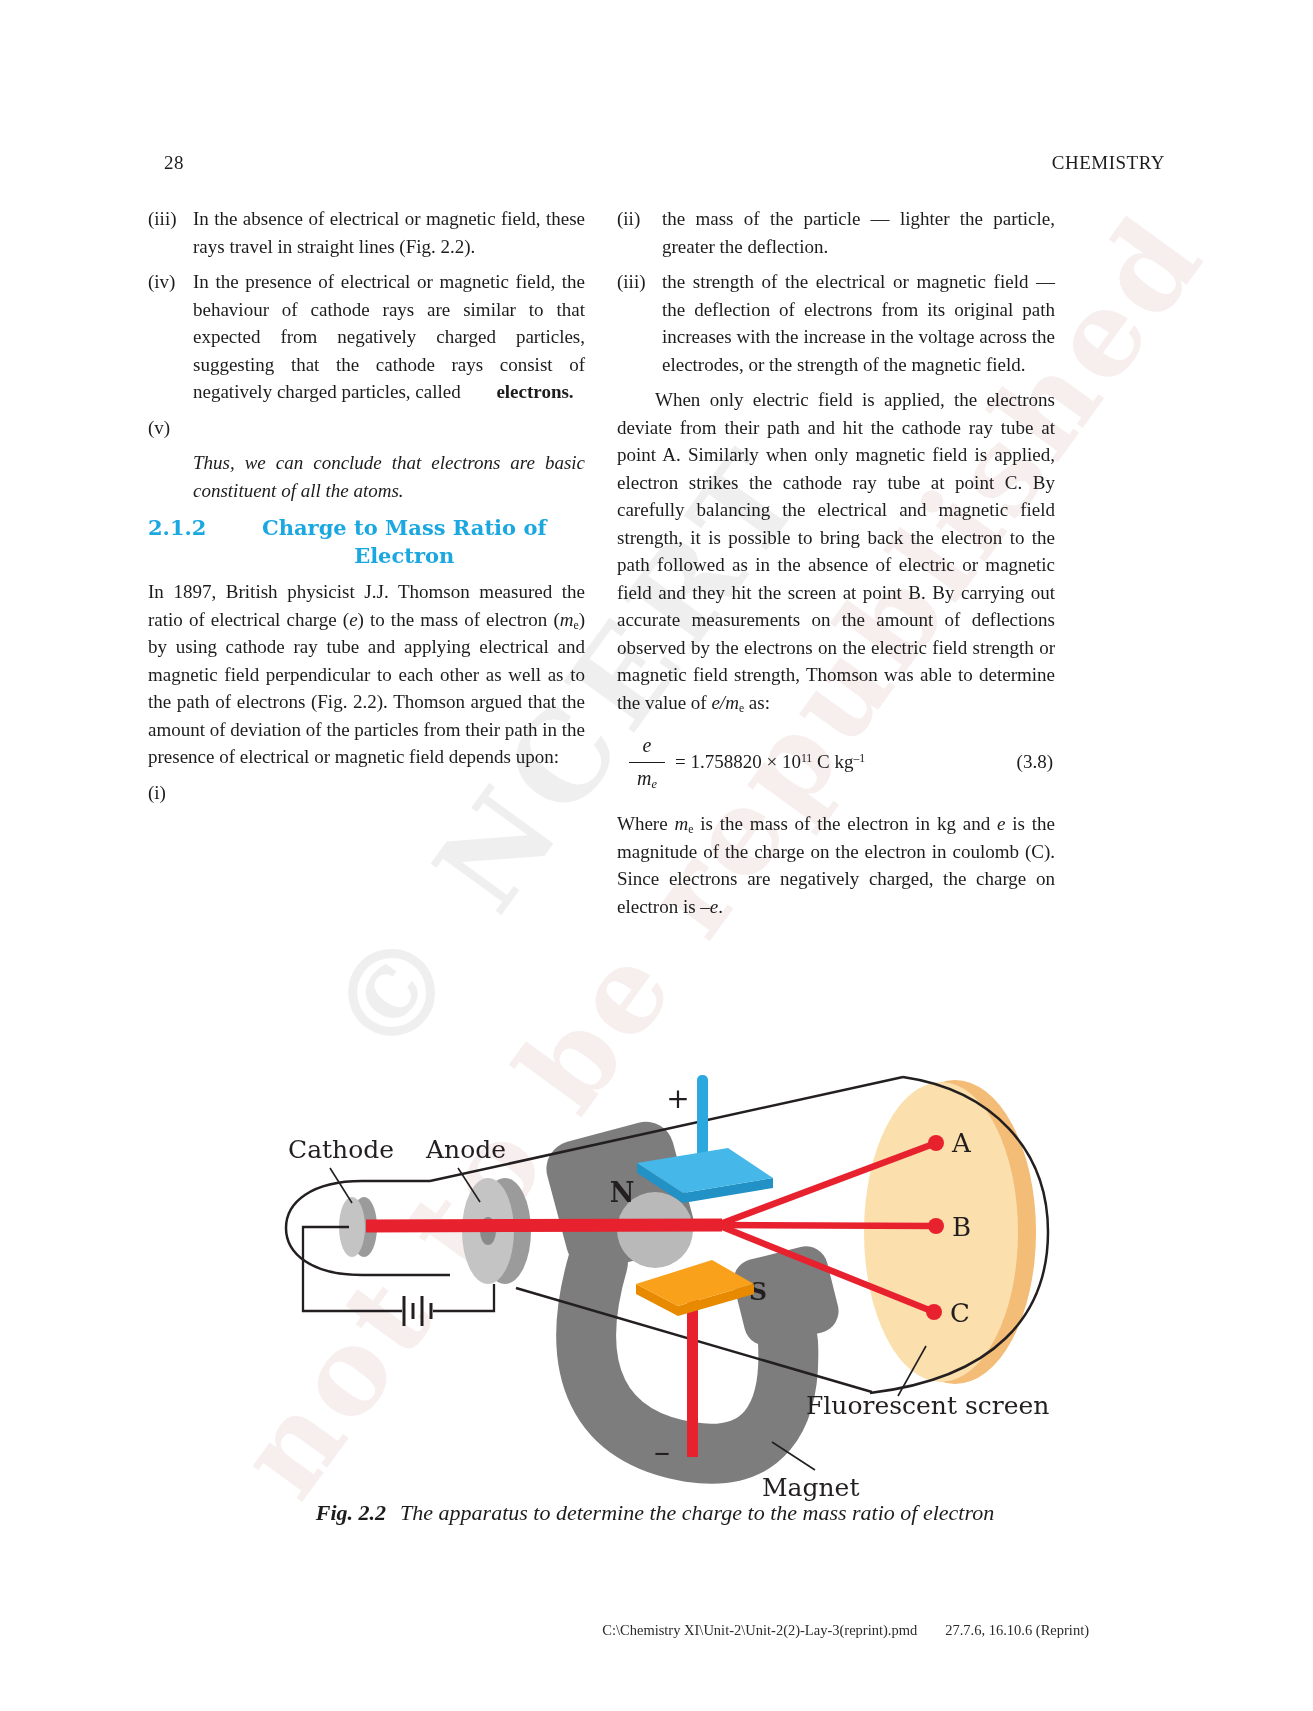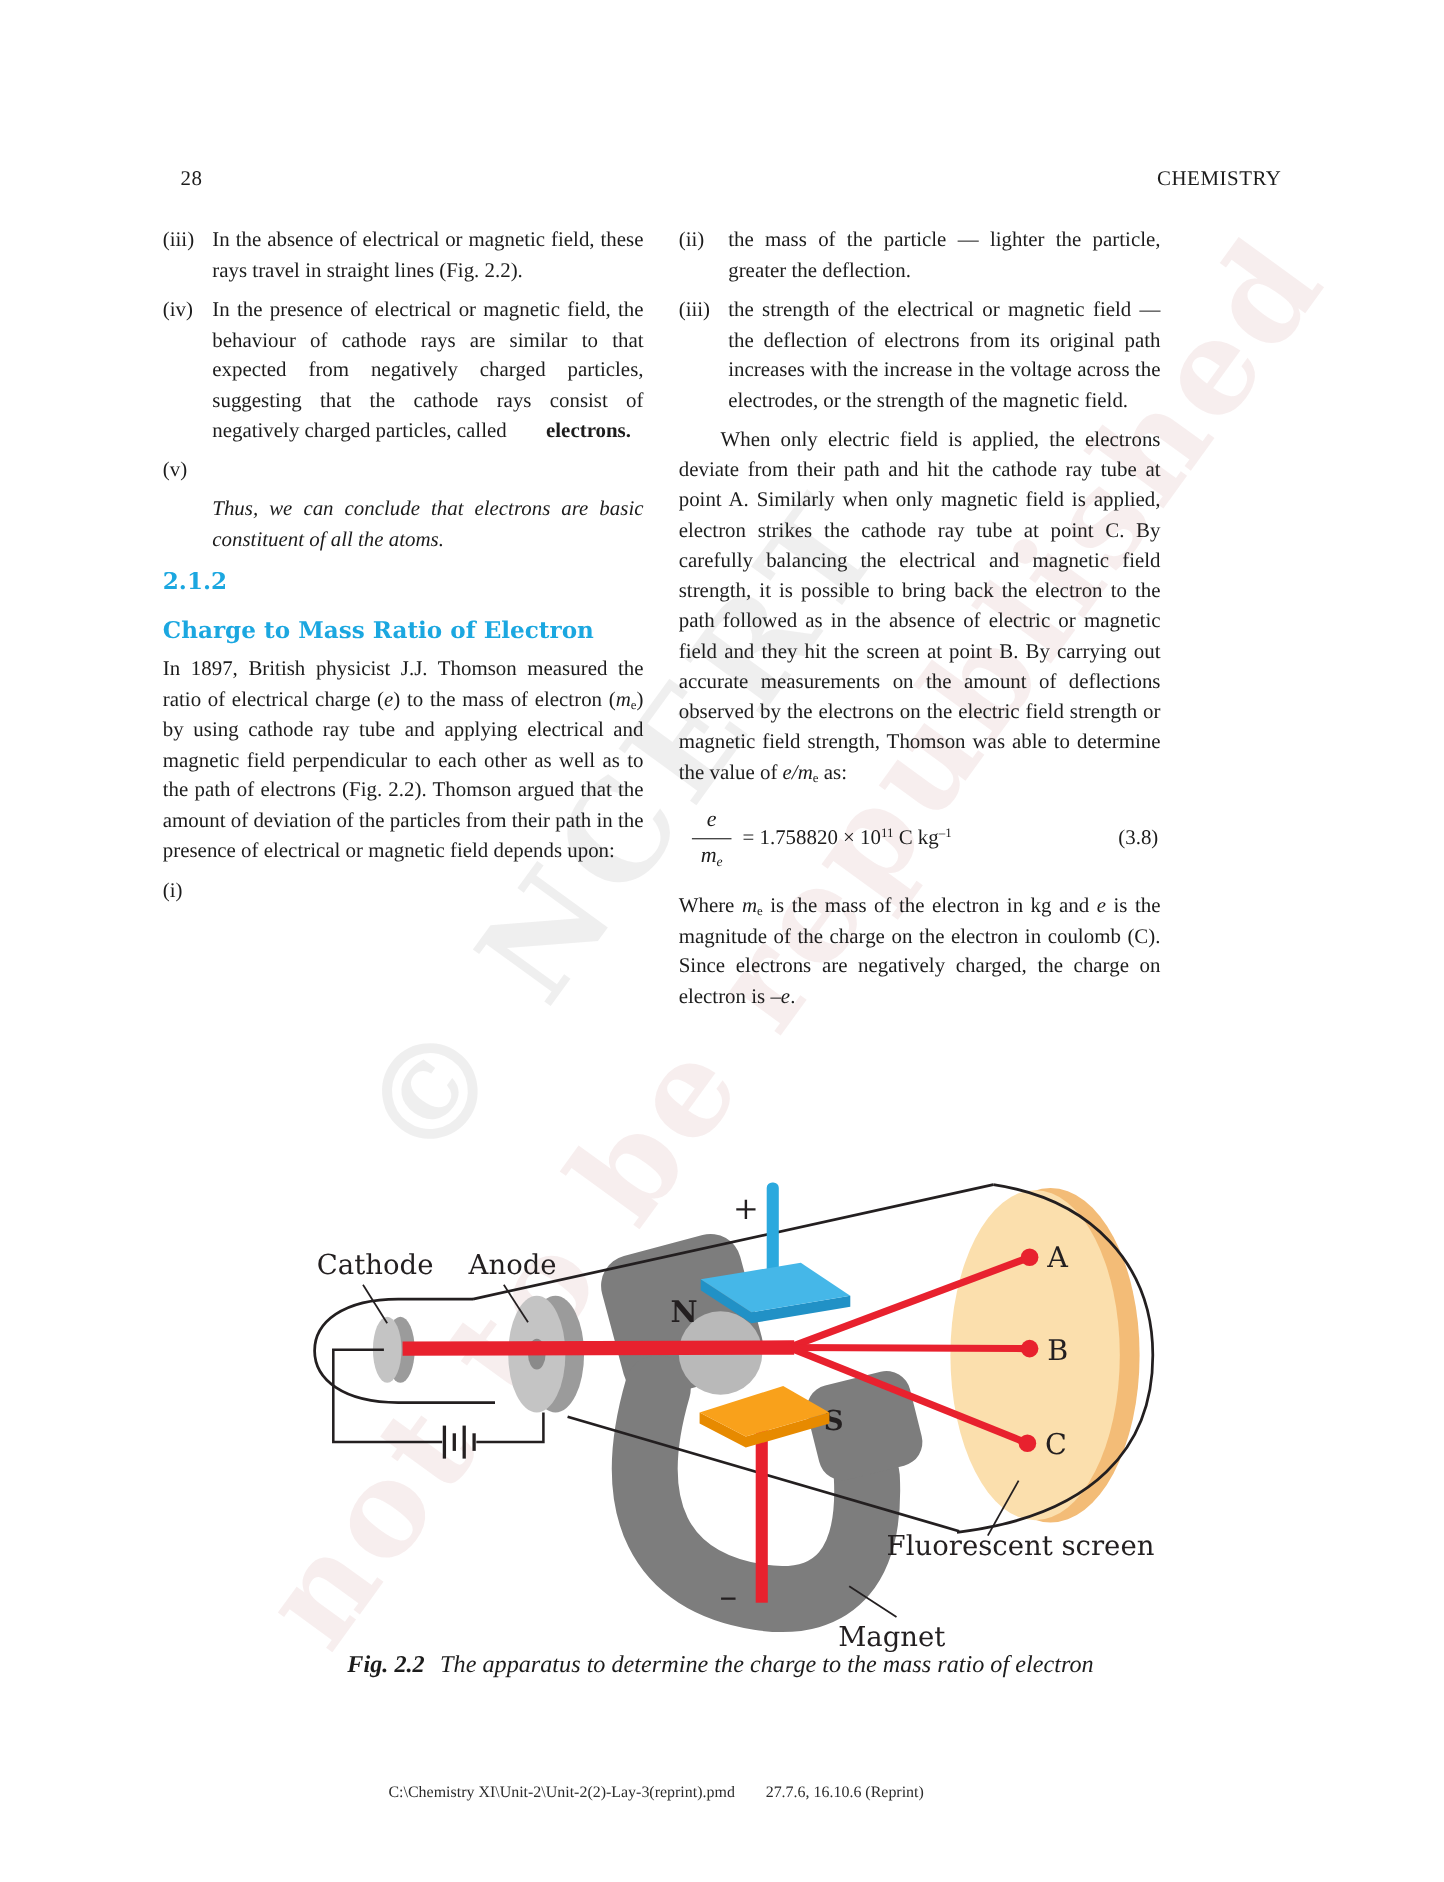--- a/index.html
+++ b/index.html
@@ -16,38 +16,38 @@
   #page-num{left:148px;margin-left:16px;}
   #running-head{right:148px;}
   .col{position:absolute;top:205px;text-align:justify;font-size:19px;line-height:27.5px;}
   #col-left{left:148px;width:437px;}
   #col-right{left:617px;width:438px;}
   .li{display:flex;margin:0 0 8px 0;}
   .li .lbl{flex:none;width:45px;text-align:left;}
   .li .txt{flex:1;}
   .thus{font-style:italic;margin:4px 0 10px 45px;}
   .h312{margin:8px 0 9px 0;font-family:"DejaVu Serif",serif;font-weight:bold;
-        font-size:21px;color:#1ba7e0;display:flex;gap:17px;text-align:left;flex-direction:column;}
+        font-size:21px;color:#1ba7e0;display:flex;gap:17px;text-align:center;}
   p.body{margin:0 0 8px 0;}
   .indent{text-indent:38px;}
   .rt-i{font-style:italic;}
   .rt-b{font-weight:bold;margin-left:31px;}
   .rt-sup{font-size:0.62em;vertical-align:0.55em;line-height:0;}
   .rt-sub{font-size:0.62em;vertical-align:-0.25em;line-height:0;}
   .eq-row{display:flex;align-items:center;margin:16px 0 18px 12px;text-align:left;}
   .frac{display:inline-block;text-align:center;font-size:20px;margin-right:10px;}
   .frac .num{display:block;padding:0 12px 2px 12px;border-bottom:1.6px solid #1c1c1c;
              font-style:italic;}
   .frac .den{display:block;padding:2px 8px 0 8px;}
   .eq-num{margin-left:auto;padding-right:2px;}
   #figure-svg{position:absolute;left:230px;top:1055px;z-index:1;}
   #fig-caption{position:absolute;left:150px;top:1500px;width:1010px;text-align:center;
       font-size:22px;font-style:italic;z-index:1;}
   #fig-caption .tag{font-weight:bold;margin-right:14px;}
-  #footer-path{position:absolute;left:90px;top:1622px;width:1013px;text-align:center;
+  #footer-path{position:absolute;left:90px;top:1622px;width:1013px;text-align:right;
       font-size:14.5px;color:#2b2b2b;z-index:1;}
   #footer-path span{margin:0 14px;}
   #footer-year{position:absolute;right:66px;top:1678px;font-size:17px;
       font-family:"Liberation Sans",sans-serif;z-index:1;margin-top:48px;}
   svg text{font-family:"DejaVu Serif",serif;fill:#231f20;}
 </style>
 </head>
 <body>
 
 <div class="wm" id="wm-ncert">© NCERT</div>

